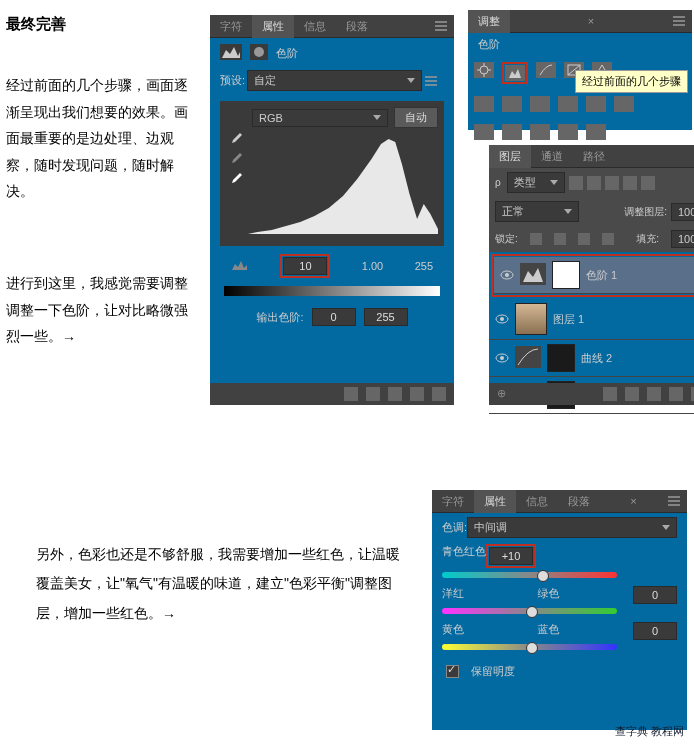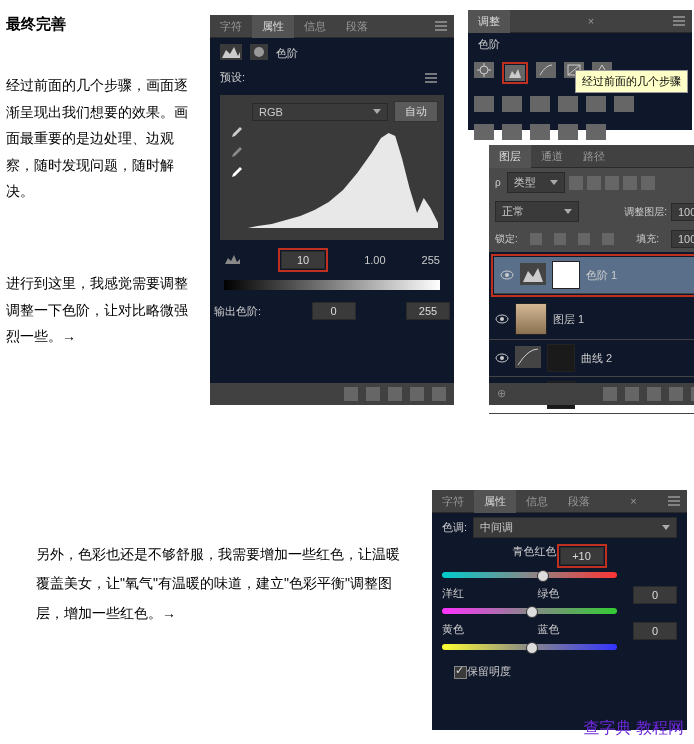--- a/index.html
+++ b/index.html
@@ -1,18 +1,18 @@
 <!DOCTYPE html>
 <html><head>
 <meta charset="utf-8">
 <style>
 body{margin:0;font-family:"Microsoft YaHei",sans-serif;background:#fff;width:694px;height:744px;position:relative}
 .article-text{position:absolute;color:#000;font-size:14px;line-height:1.9}
 .title{font-weight:bold;font-size:15px}
-.panel{background:#0f172a;color:#ccc;font-size:11px;position:absolute}
+.panel{background:#0369a1;color:#ccc;font-size:11px;position:absolute}
 .tabs{display:flex;background:#414141;border-bottom:1px solid #2a2a2a;height:22px;align-items:center}
 .tab{padding:4px 10px;color:#999;cursor:pointer}
 .tab.active{background:#535353;color:#ddd}
 .panel-header{display:flex;align-items:center;padding:6px 10px;gap:8px}
 .dropdown{background:#3a3a3a;border:1px solid #2a2a2a;color:#ccc;padding:2px 6px;display:flex;justify-content:space-between;align-items:center;font-size:11px}
 .histogram-area{background:#3a3a3a;margin:8px 10px;padding:6px}
 .histogram{height:100px;position:relative;margin:6px 0}
 .histogram svg{width:100%;height:100%}
 .num-input{background:#3a3a3a;border:1px solid #2a2a2a;color:#ddd;width:38px;text-align:center;padding:2px;font-size:11px}
 .red-box{border:2px solid #c03020;padding:1px}
@@ -24,21 +24,21 @@
 .layer-row{display:flex;align-items:center;padding:4px 6px;gap:6px;border-bottom:1px solid #444}
 .layer-row.selected{background:#5a6f8a}
 .eye{width:14px;height:10px}
 .thumb{width:30px;height:30px;background:#888;border:1px solid #222}
 .thumb.white{background:#fff}
 .thumb.dark{background:#1a1a1a}
 .slider-track{height:6px;position:relative;border-radius:3px;margin:4px 0}
 .slider-handle{width:10px;height:10px;background:#ddd;border-radius:50%;position:absolute;top:-2px;border:1px solid #333}
 .closebtn{color:#999;padding:2px 6px}
 .tri{width:0;height:0;border-left:4px solid transparent;border-right:4px solid transparent;border-top:5px solid #aaa;display:inline-block}
-.watermark{position:absolute;right:10px;bottom:5px;font-size:16px;color:#6d28d9}
+.watermark{position:absolute;right:10px;bottom:5px;font-size:11px;color:#0f172a}
 .menubtn{width:14px;height:12px;margin-left:auto;margin-right:6px}
 .eyedrop{width:14px;height:14px;margin:3px}
 .lock-row{display:flex;align-items:center;padding:4px 6px;gap:12px;background:#4a4a4a;font-size:10px}
 .opacity-row{display:flex;align-items:center;padding:4px 6px;gap:4px;background:#4a4a4a;font-size:10px}
 .bottom-icons{display:flex;gap:8px;padding:4px 8px;background:#414141;justify-content:flex-end}
 .bi{width:14px;height:14px;background:#666}
 .checkbox{width:11px;height:11px;border:1px solid #888;display:inline-block;background:#3a3a3a;position:relative}
 .checkbox.checked::after{content:"✓";position:absolute;top:-3px;left:0;color:#ddd;font-size:11px}
 </style>
 </head>
@@ -65,20 +65,24 @@
           <path d="M2 14 L6 6 L10 10 L14 3 L18 12 L20 8 L20 14 Z" fill="#ccc"></path>
         </svg></span>
     <span><svg width="18" height="16">
           <rect width="18" height="16" fill="#3a3a3a"></rect>
           <circle cx="9" cy="8" r="5" fill="#999"></circle>
         </svg></span>
     <span>色阶</span>
   </div>
   <div style="display:flex;align-items:center;padding:2px 10px;gap:2px">
     <span>预设:</span>
+    <div class="dropdown" style="flex:1">
+        <span>自定</span>
+        <span class="tri"></span>
+      </div>
     <div class="menubtn"><svg viewBox="0 0 14 12">
           <path d="M1 2h12M1 6h12M1 10h12" stroke="#999" stroke-width="1.5"></path>
         </svg></div>
   </div>
   <div class="histogram-area">
     <div style="display:flex;gap:6px;align-items:center">
       <div class="dropdown" style="flex:1;margin-left:26px">
           <span>RGB</span>
           <span class="tri"></span>
         </div>
@@ -96,32 +100,32 @@
               <path d="M11 2 L13 4 L6 11 L3 12 L4 9 Z" fill="#fff"></path>
             </svg></div>
       </div>
       <div class="histogram" style="flex:1">
         <svg viewBox="0 0 200 100" preserveAspectRatio="none">
             <path d="M0 100 L10 98 L25 96 L40 92 L55 88 L70 82 L85 74 L100 62 L115 45 L130 25 L140 10 L148 5 L155 8 L162 30 L170 60 L178 85 L185 70 L192 80 L200 95 L200 100 Z" fill="#e8e8e8"></path>
           </svg>
       </div>
     </div>
   </div>
-  <div style="display:flex;justify-content:space-between;padding:0 14px;align-items:center">
+  <div style="display:flex;justify-content:space-between;padding:0 21px;align-items:center">
     <span><svg width="18" height="12">
           <path d="M1 11 L4 5 L7 8 L10 2 L13 9 L16 6 L16 11 Z" fill="#888"></path>
         </svg></span>
     <span class="red-box"><input class="num-input" value="10" style=""></span>
     <span>1.00</span>
     <span>255</span>
   </div>
   <div style="padding:4px 14px">
     <div class="gradient-bar"></div>
   </div>
-  <div style="display:flex;justify-content:space-between;gap:8px;align-items:center;padding:4px">
+  <div style="display:flex;justify-content:center;gap:8px;align-items:center;padding:4px">
     <span>输出色阶:</span>
     <input class="num-input" value="0" style="">
     <input class="num-input" value="255" style="">
   </div>
   <div class="bottom-icons" style="position:absolute;bottom:0;left:0;right:0">
     <div class="bi"></div>
     <div class="bi"></div>
     <div class="bi"></div>
     <div class="bi"></div>
     <div class="bi"></div>
@@ -291,29 +295,29 @@
   <div class="tabs">
     <div class="tab">字符</div>
     <div class="tab active">属性</div>
     <div class="tab">信息</div>
     <div class="tab">段落</div>
     <div class="closebtn" style="margin-left:auto">×</div>
     <div class="menubtn"><svg viewBox="0 0 14 12">
           <path d="M1 2h12M1 6h12M1 10h12" stroke="#999" stroke-width="1.5"></path>
         </svg></div>
   </div>
-  <div style="display:flex;align-items:center;padding:4px 10px;gap:6px">
+  <div style="display:flex;align-items:center;padding:4px 10px;">
     <span>色调:</span>
     <div class="dropdown" style="flex:1">
         <span>中间调</span>
         <span class="tri"></span>
       </div>
   </div>
   <div style="padding:2px 10px">
-    <div style="display:flex;justify-content:center">
+    <div style="display:flex;justify-content:flex-start">
         <span>青色</span>
         <span>红色</span>
         <span class="red-box"><input class="num-input" value="+10" style=""></span>
       </div>
     <div class="slider-track" style="background:linear-gradient(to right,#00cccc,#888,#ff3333);width:175px">
         <div class="slider-handle" style="left:54%"></div>
       </div>
   </div>
   <div style="padding:2px 10px">
     <div style="display:flex;justify-content:space-between">
@@ -328,19 +332,19 @@
   <div style="padding:2px 10px">
     <div style="display:flex;justify-content:space-between">
         <span>黄色</span>
         <span>蓝色</span>
         <input class="num-input" value="0" style="">
       </div>
     <div class="slider-track" style="background:linear-gradient(to right,#ffff33,#888,#3333ff);width:175px">
         <div class="slider-handle" style="left:48%"></div>
       </div>
   </div>
-  <div style="padding:8px 22px;display:flex;align-items:flex-end;gap:0">
+  <div style="padding:8px 14px;display:flex;align-items:center;gap:12px">
     <span class="checkbox checked"></span>
     <span>保留明度</span>
   </div>
 </div>
 
 <div class="watermark">查字典 教程网</div>
 
 </body></html>

